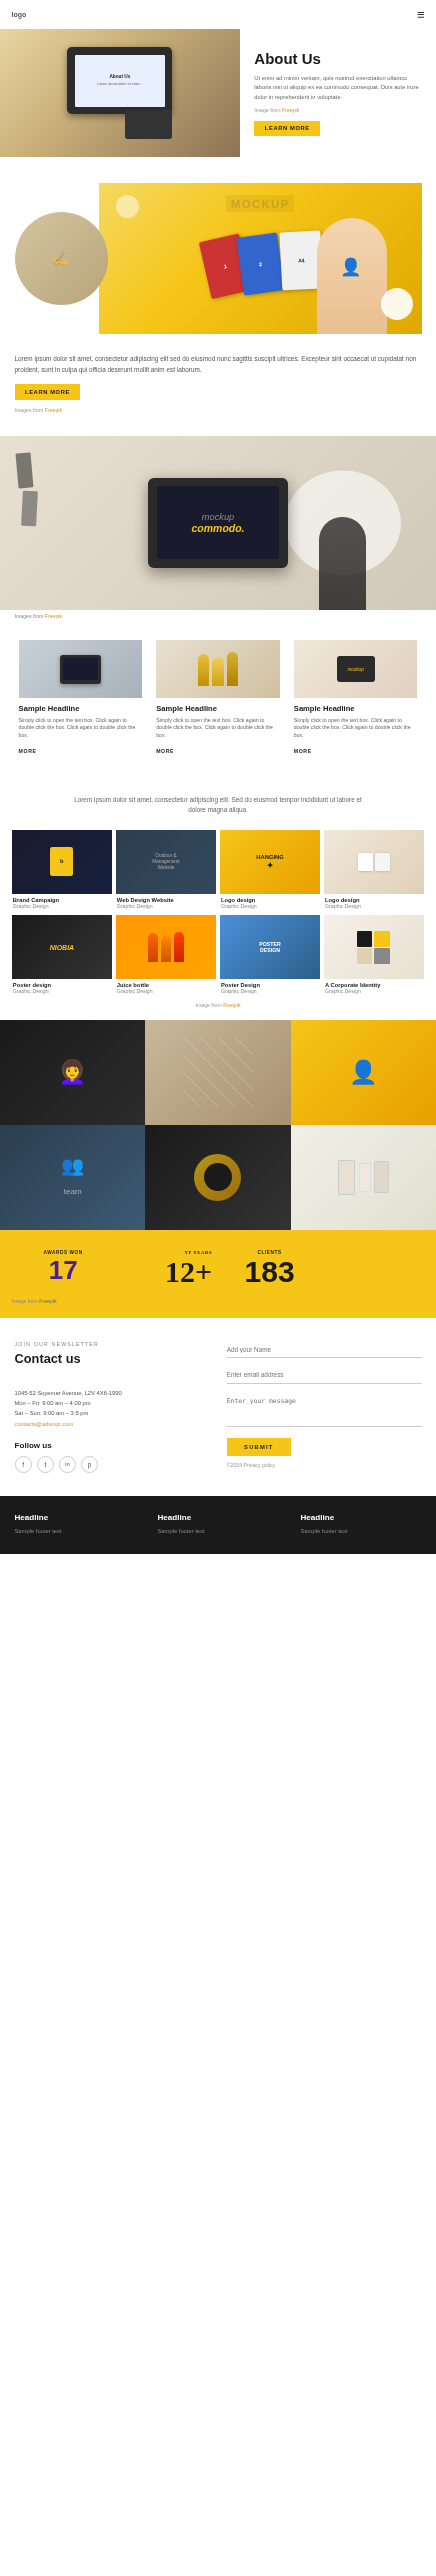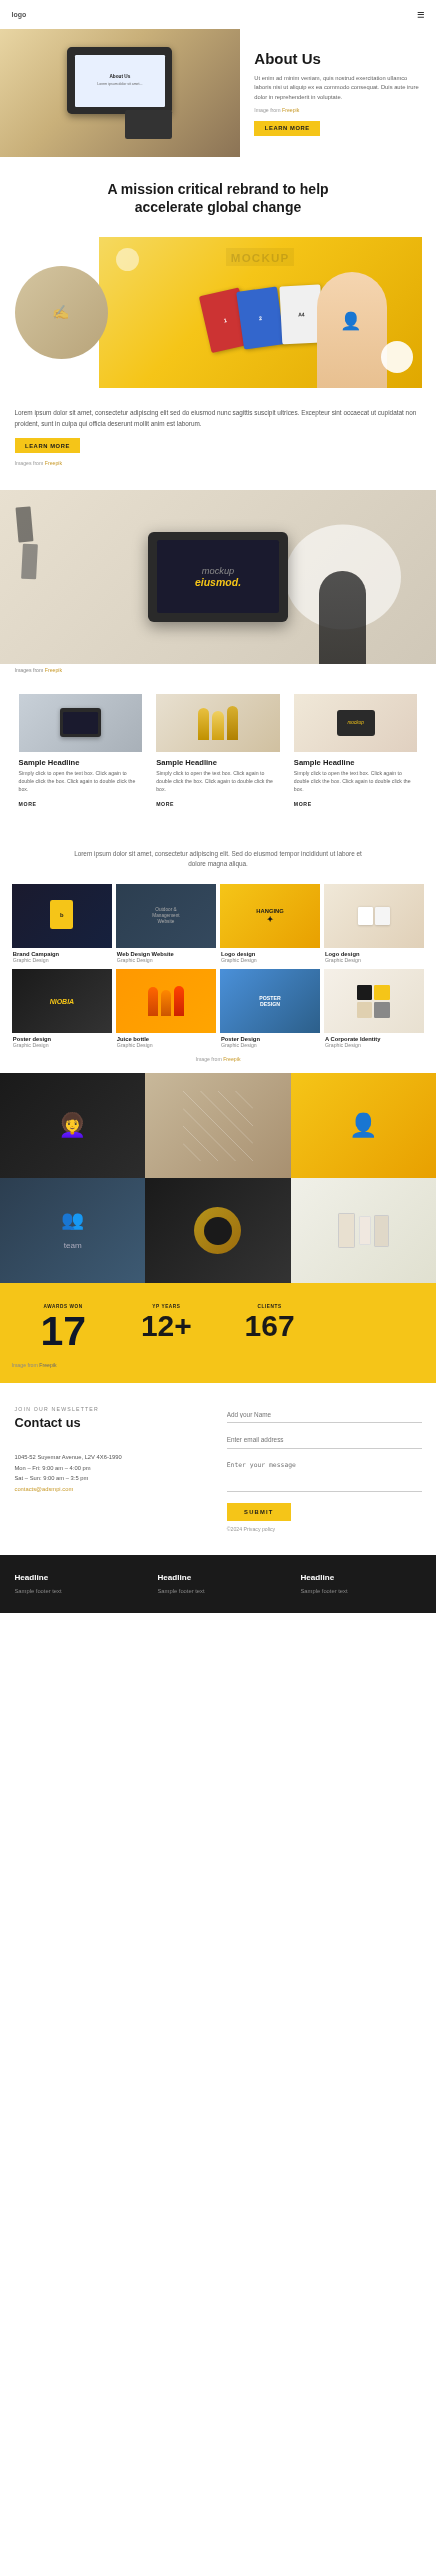--- a/index.html
+++ b/index.html
@@ -41,21 +41,20 @@
     <h1 style="font-size:15px;font-weight:bold;color:#1a1a1a;margin-bottom:7px;">About Us</h1>
     <p style="font-size:5.8px;color:#666;line-height:1.6;margin-bottom:4.7px;">Ut enim ad minim veniam, quis nostrud exercitation ullamco laboris nisi ut aliquip ex ea commodo consequat. Duis aute irure dolor in reprehenderit in voluptate.</p>
     <p style="font-size:5.2px;color:#999;margin-bottom:8.1px;">
       <span>Image from </span><a style="color:#c89a2a;text-decoration:none;">Freepik</a>
     </p>
     <a style="display:inline-block;background:#f5c518;color:#1a1a1a;padding:4.7px 10.5px;font-size:5.8px;font-weight:bold;text-transform:uppercase;letter-spacing:0.6px;cursor:pointer;text-decoration:none;width:fit-content;">LEARN MORE</a>
   </div>
 </section>
 
 <section style="background:#fff;padding:23px 14.5px 17.4px;">
-  <h2 style="font-size:14px;font-weight:bold;color:#1a1a1a;line-height:1.3;max-width:291px;margin:0 auto 17.4px;text-align:center;">A mission critical rebrand to help accelerate global change</h2>
 
   <div style="display:flex;align-items:center;gap:0;margin-bottom:11.6px;position:relative;height:157px;">
 
     <div style="width:93px;height:93px;border-radius:50%;overflow:hidden;flex-shrink:0;
          background:linear-gradient(135deg,#d4c5a0 0%,#b8a47a 100%);
          z-index:2;margin-right:-8.7px;display:flex;align-items:center;justify-content:center;">
       <div style="font-size:14px;color:#8b7355;opacity:0.5;">✍</div>
     </div>
 
     <div style="flex:1;height:151px;overflow:hidden;position:relative;
@@ -107,21 +106,21 @@
     <div style="position:absolute;right:35px;top:50%;transform:translateY(-50%);
                 width:116px;height:105px;border-radius:50%;background:rgba(255,255,255,0.6);"></div>
 
     <div style="width:140px;height:90px;background:#2a2a2a;border-radius:5.8px;
          display:flex;align-items:center;justify-content:center;
          box-shadow:0 4.7px 14.5px rgba(0,0,0,0.4);position:relative;z-index:2;">
       <div style="width:122px;height:73px;background:#1a1a2e;border-radius:2.3px;
                   display:flex;align-items:center;justify-content:center;">
         <div style="text-align:center;">
           <div style="font-size:9.3px;color:#888;font-style:italic;">mockup</div>
-          <div style="font-size:10.5px;color:#f5c518;font-style:italic;font-weight:bold;">eiusmod.</div>
+          <div style="font-size:10.5px;color:#f5c518;font-style:italic;font-weight:bold;">commodo.</div>
         </div>
       </div>
     </div>
 
     <div style="position:absolute;left:17.4px;top:17.4px;display:flex;flex-direction:column;gap:2.3px;opacity:0.6;">
       <div style="width:14.5px;height:35px;background:#333;border-radius:1.2px;transform:rotate(-5deg);"></div>
       <div style="width:14.5px;height:35px;background:#555;border-radius:1.2px;transform:rotate(3deg);margin-left:4.7px;"></div>
     </div>
 
     <div style="position:absolute;right:70px;bottom:0;width:47px;height:93px;
@@ -352,36 +351,36 @@
       <div style="width:14.5px;height:32px;background:#e0d8c8;border-radius:1.2px;border:0.6px solid #ccc;"></div>
     </div>
   </div>
 </section>
 
 <section style="background:#f5c518;padding:14.5px 11.6px;">
   <div style="display:grid;grid-template-columns:repeat(4,1fr);gap:0;">
 
     <div style="text-align:center;padding:5.8px;">
       <div style="font-size:4.7px;color:#1a1a1a;text-transform:uppercase;letter-spacing:0.6px;margin-bottom:2.3px;font-weight:bold;">AWARDS WON</div>
-      <div style="font-size:41px;font-weight:900;color:#0f172a;line-height:1;">
+      <div style="font-size:26px;font-weight:900;color:#4c1d95;line-height:1;">
         <span>17</span><span></span>
       </div>
     </div>
 
-    <div style="text-align:center;padding:5.8px;">
+    <div style="text-align:right;padding:5.8px;font-family:Liberation Serif, serif;">
       <div style="font-size:4.7px;color:#1a1a1a;text-transform:uppercase;letter-spacing:0.6px;margin-bottom:2.3px;font-weight:bold;">YP YEARS</div>
       <div style="font-size:30px;font-weight:900;color:#1a1a1a;line-height:1;">
         <span>12</span><span>+</span>
       </div>
     </div>
 
     <div style="text-align:center;padding:5.8px;">
       <div style="font-size:4.7px;color:#1a1a1a;text-transform:uppercase;letter-spacing:0.6px;margin-bottom:2.3px;font-weight:bold;">CLIENTS</div>
       <div style="font-size:30px;font-weight:900;color:#1a1a1a;line-height:1;">
-        <span>167</span><span></span>
+        <span>183</span><span></span>
       </div>
     </div>
 
 
   </div>
   <p style="font-size:5.2px;color:#888;margin-top:4.7px;">
     <span>Image from </span><a style="color:#6a6a6a;text-decoration:none;">Freepik</a>
   </p>
 </section>
 
@@ -390,20 +389,33 @@
   <div style="flex:1;">
     <p style="font-size:5.2px;color:#888;text-transform:uppercase;letter-spacing:1.2px;margin-bottom:3.5px;">JOIN OUR NEWSLETTER</p>
     <h2 style="font-size:12.8px;font-weight:bold;color:#1a1a1a;margin-bottom:22px;">Contact us</h2>
     <div style="font-size:5.8px;color:#555;line-height:1.8;">
       <div>1045-52 Suyemar Avenue, L2V 4X6-1990</div>
       <div>Mon – Fri: 9:00 am – 4:00 pm</div>
       <div>Sat – Sun: 9:00 am – 3:5 pm</div>
       <a style="color:#c89a2a;text-decoration:none;display:block;">contacts@adsmpi.com</a>
     </div>
 
+    <div style="margin-top:11.6px;">
+      <h3 style="font-size:8.1px;font-weight:bold;color:#1a1a1a;margin-bottom:5.8px;">Follow us</h3>
+      <div style="display:flex;gap:4.7px;">
+        <div style="width:17.4px;height:17.4px;border:0.9px solid #ccc;border-radius:50%;
+             display:flex;align-items:center;justify-content:center;font-size:6.4px;cursor:pointer;color:#555;">f</div>
+        <div style="width:17.4px;height:17.4px;border:0.9px solid #ccc;border-radius:50%;
+             display:flex;align-items:center;justify-content:center;font-size:6.4px;cursor:pointer;color:#555;">t</div>
+        <div style="width:17.4px;height:17.4px;border:0.9px solid #ccc;border-radius:50%;
+             display:flex;align-items:center;justify-content:center;font-size:5.8px;cursor:pointer;color:#555;">in</div>
+        <div style="width:17.4px;height:17.4px;border:0.9px solid #ccc;border-radius:50%;
+             display:flex;align-items:center;justify-content:center;font-size:6.4px;cursor:pointer;color:#555;">p</div>
+      </div>
+    </div>
   </div>
 
   <div style="flex:1;">
     <input type="text" style="width: 100%; border-top: none; border-right: none; border-left: none; border-image: initial; border-bottom: 0.6px solid rgb(204, 204, 204); padding: 4.7px 0px; font-size: 6.4px; margin-bottom: 8.1px; outline: none; color: rgb(51, 51, 51);" placeholder="Add your Name">
     <input type="email" style="width: 100%; border-top: none; border-right: none; border-left: none; border-image: initial; border-bottom: 0.6px solid rgb(204, 204, 204); padding: 4.7px 0px; font-size: 6.4px; margin-bottom: 8.1px; outline: none; color: rgb(51, 51, 51);" placeholder="Enter email address">
     <textarea style="width: 100%; border-top: none; border-right: none; border-left: none; border-image: initial; border-bottom: 0.6px solid rgb(204, 204, 204); padding: 4.7px 0px; font-size: 6.4px; margin-bottom: 9.3px; outline: none; color: rgb(51, 51, 51); resize: none; height: 35px; background: transparent;" placeholder="Enter your message"></textarea>
     <button style="background:#f5c518;color:#1a1a1a;border:none;padding:5.8px 17.4px;font-size:5.8px;font-weight:bold;text-transform:uppercase;letter-spacing:1.2px;cursor:pointer;">SUBMIT</button>
     <p style="font-size:5.2px;color:#999;margin-top:5.8px;">
       <a style="color:#999;text-decoration:none;cursor:pointer;">©2024 Privacy policy</a>
     </p>

